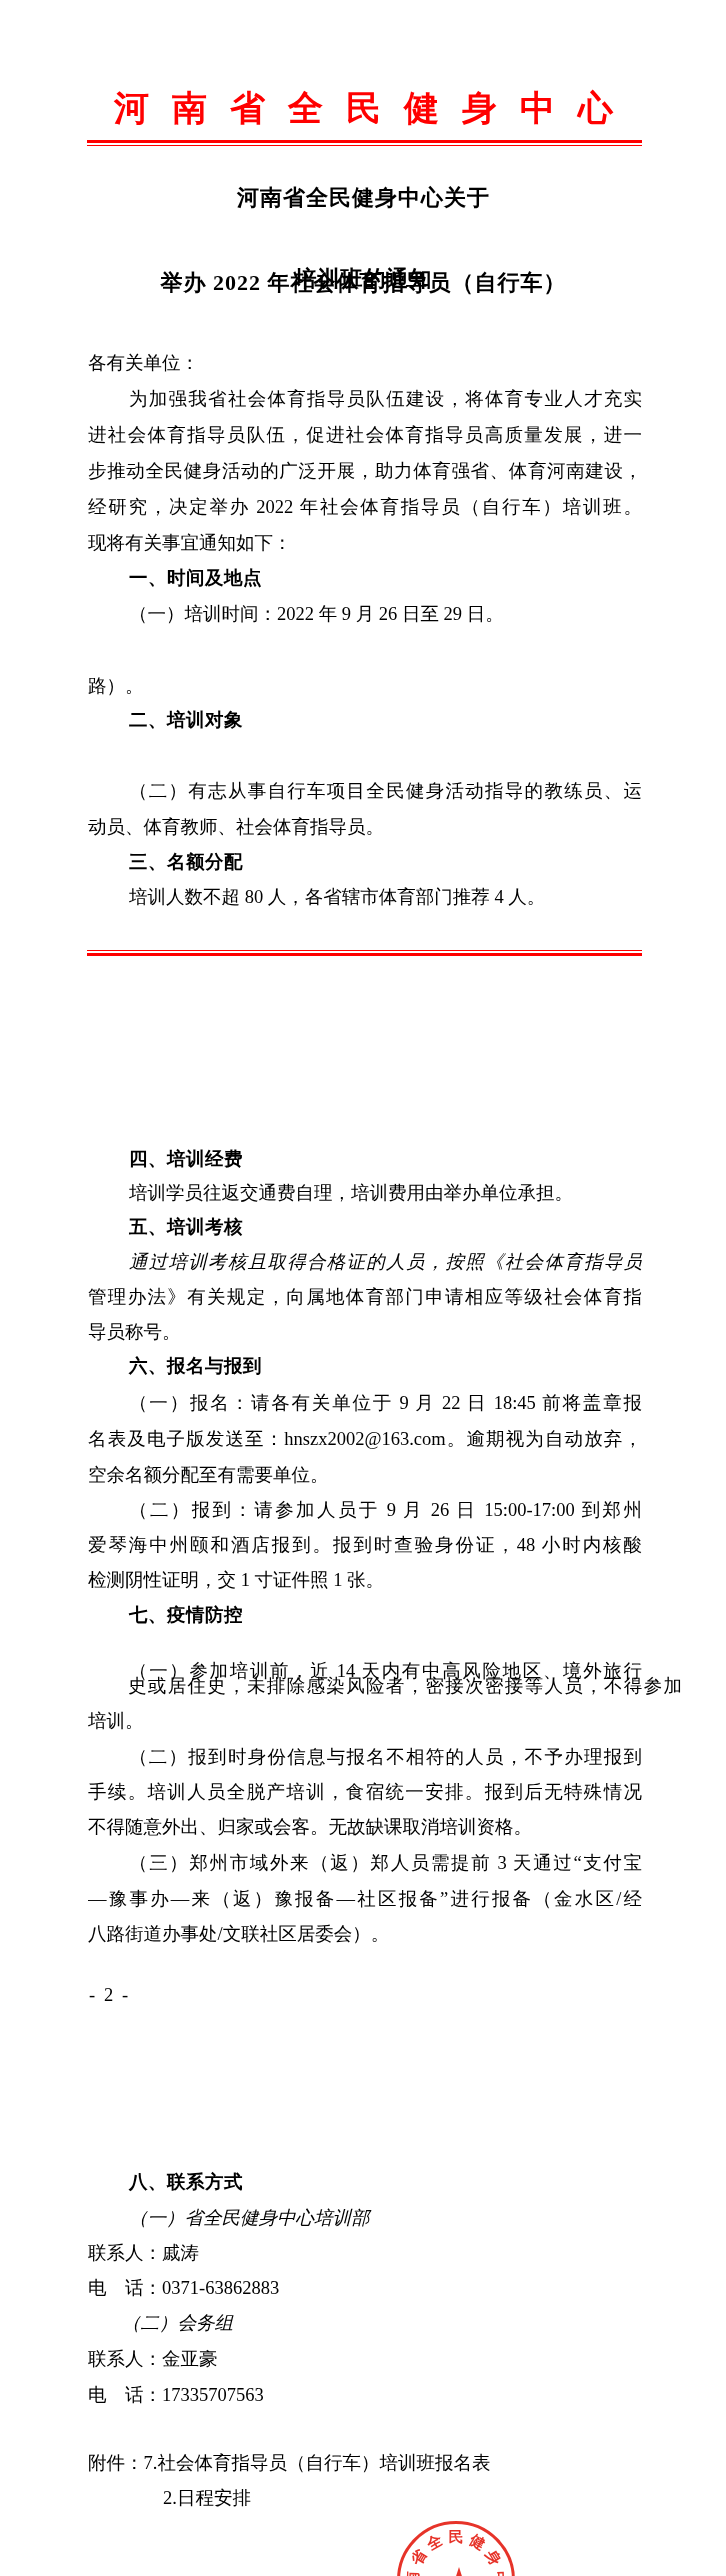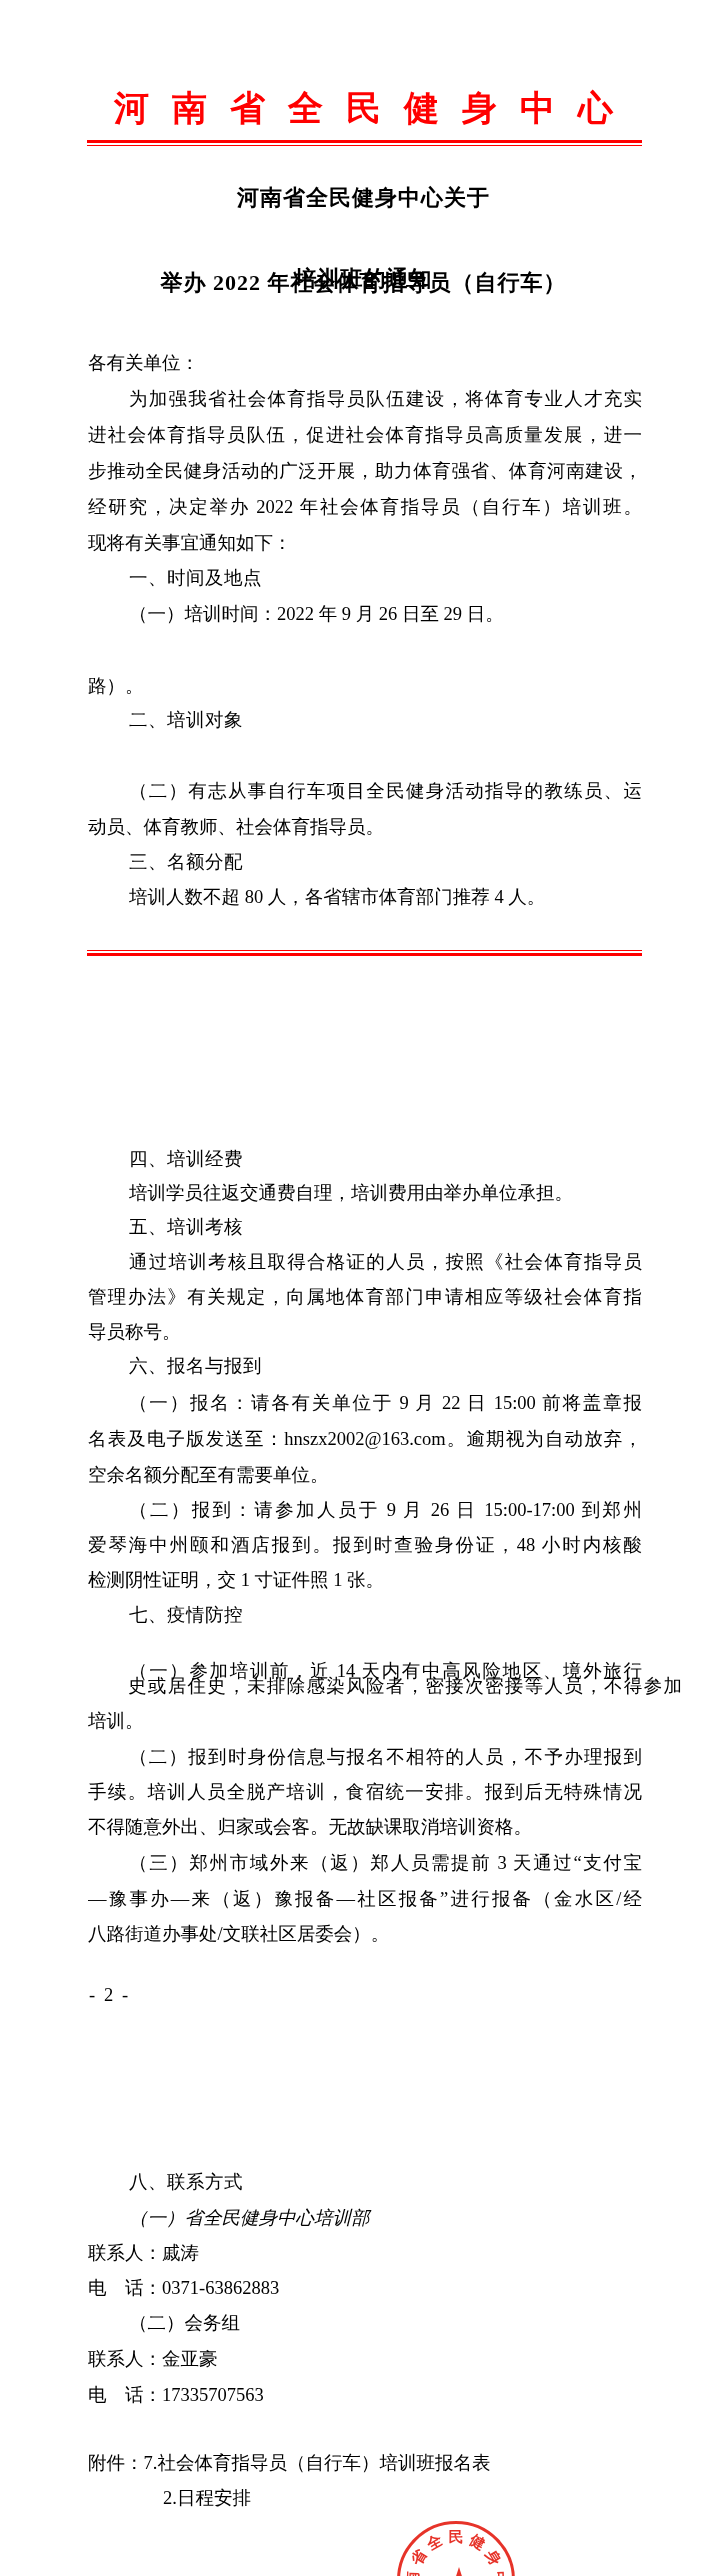--- a/index.html
+++ b/index.html
@@ -35,21 +35,21 @@
   }
   .t1{top:183px;} .t2{top:224px;margin-top:44px;} .t3{top:264px;}
   
   .bl{
     position:absolute;
     font-size:18.5px;color:#000;
     height:24px;line-height:24px;
     white-space:nowrap;
   }
   .bl.j{white-space:normal;text-align:justify;text-align-last:justify;overflow:hidden;}
-  .bl.hd{font-family:"Liberation Sans","DejaVu Sans",sans-serif;font-weight:normal;letter-spacing:0.5px;}
+  .bl.hd{font-family:"Liberation Sans","DejaVu Sans",sans-serif;font-weight:bold;letter-spacing:0.5px;}
   
   .pagenum{
     position:absolute;
     font-size:18.5px;color:#000;
     letter-spacing:2.1px;white-space:nowrap;
   }
   #pagenum-2{top:1985px;left:89px;}
   
   #seal{
     position:absolute;left:397px;top:2521px;
@@ -112,43 +112,43 @@
     <div class="bl" style="top: 602px; left: 129px;">（一）培训时间：2022 年 9 月 26 日至 29 日。</div>
     <div class="bl" style="top: 674px; left: 88px;">路）。</div>
     <div class="bl hd" style="top: 708px; left: 129px;">二、培训对象</div>
     <div class="bl j" style="top: 779px; left: 129px; width: 513px;">（二）有志从事自行车项目全民健身活动指导的教练员、运</div>
     <div class="bl" style="top: 815px; left: 88px;">动员、体育教师、社会体育指导员。</div>
     <div class="bl hd" style="top: 850px; left: 129px;">三、名额分配</div>
     <div class="bl" style="top: 885px; left: 129px;">培训人数不超 80 人，各省辖市体育部门推荐 4 人。</div>
     <div class="bl hd" style="top: 1147px; left: 129px;">四、培训经费</div>
     <div class="bl" style="top: 1181px; left: 129px;">培训学员往返交通费自理，培训费用由举办单位承担。</div>
     <div class="bl hd" style="top: 1215px; left: 129px;">五、培训考核</div>
-    <div class="bl j" style="top: 1250px; left: 129px; width: 513px;">通过培训考核且取得合格证的人员，按照《社会体育指导员</div>
+    <div class="bl j" style="top: 1250px; left: 129px; width: 513px; font-style: italic;">通过培训考核且取得合格证的人员，按照《社会体育指导员</div>
     <div class="bl j" style="top: 1285px; left: 88px; width: 554px;">管理办法》有关规定，向属地体育部门申请相应等级社会体育指</div>
     <div class="bl" style="top: 1320px; left: 88px;">导员称号。</div>
     <div class="bl hd" style="top: 1354px; left: 129px;">六、报名与报到</div>
-    <div class="bl j" style="top: 1391px; left: 129px; width: 513px;">（一）报名：请各有关单位于 9 月 22 日 15:00 前将盖章报</div>
+    <div class="bl j" style="top: 1391px; left: 129px; width: 513px;">（一）报名：请各有关单位于 9 月 22 日 18:45 前将盖章报</div>
     <div class="bl j" style="top: 1427px; left: 88px; width: 554px;">名表及电子版发送至：hnszx2002@163.com。逾期视为自动放弃，</div>
     <div class="bl" style="top: 1463px; left: 88px;">空余名额分配至有需要单位。</div>
     <div class="bl j" style="top: 1498px; left: 129px; width: 513px;">（二）报到：请参加人员于 9 月 26 日 15:00-17:00 到郑州</div>
     <div class="bl j" style="top: 1533px; left: 88px; width: 554px;">爱琴海中州颐和酒店报到。报到时查验身份证，48 小时内核酸</div>
     <div class="bl" style="top: 1568px; left: 88px;">检测阴性证明，交 1 寸证件照 1 张。</div>
     <div class="bl hd" style="top: 1603px; left: 129px;">七、疫情防控</div>
     <div class="bl j" style="top: 1639px; left: 129px; width: 513px; margin-top: 20px;">（一）参加培训前，近 14 天内有中高风险地区、境外旅行</div>
     <div class="bl j" style="top: 1674px; left: 88px; width: 554px; margin-left: 40px;">史或居住史，未排除感染风险者，密接次密接等人员，不得参加</div>
     <div class="bl" style="top: 1709px; left: 88px;">培训。</div>
     <div class="bl j" style="top: 1745px; left: 129px; width: 513px;">（二）报到时身份信息与报名不相符的人员，不予办理报到</div>
     <div class="bl j" style="top: 1780px; left: 88px; width: 554px;">手续。培训人员全脱产培训，食宿统一安排。报到后无特殊情况</div>
     <div class="bl" style="top: 1815px; left: 88px;">不得随意外出、归家或会客。无故缺课取消培训资格。</div>
     <div class="bl j" style="top: 1851px; left: 129px; width: 513px;">（三）郑州市域外来（返）郑人员需提前 3 天通过“支付宝</div>
     <div class="bl j" style="top: 1887px; left: 88px; width: 554px;">—豫事办—来（返）豫报备—社区报备”进行报备（金水区/经</div>
     <div class="bl" style="top: 1922px; left: 88px;">八路街道办事处/文联社区居委会）。</div>
     <div class="bl hd" style="top: 2170px; left: 129px;">八、联系方式</div>
     <div class="bl" style="top: 2206px; left: 129px; font-style: italic;">（一）省全民健身中心培训部</div>
     <div class="bl" style="top: 2241px; left: 88px;">联系人：戚涛</div>
     <div class="bl" style="top: 2276px; left: 88px;">电　话：0371-63862883</div>
-    <div class="bl" style="top: 2311px; left: 129px;">（二）会务组</div>
+    <div class="bl" style="top: 2311px; left: 122px; font-style: italic;">（二）会务组</div>
     <div class="bl" style="top: 2347px; left: 88px;">联系人：金亚豪</div>
     <div class="bl" style="top: 2383px; left: 88px;">电　话：17335707563</div>
     <div class="bl" style="top: 2451px; left: 88px;">附件：7.社会体育指导员（自行车）培训班报名表</div>
     <div class="bl" style="top: 2486px; left: 163px;">2.日程安排</div>
   </div>
 
 
 </body></html>

